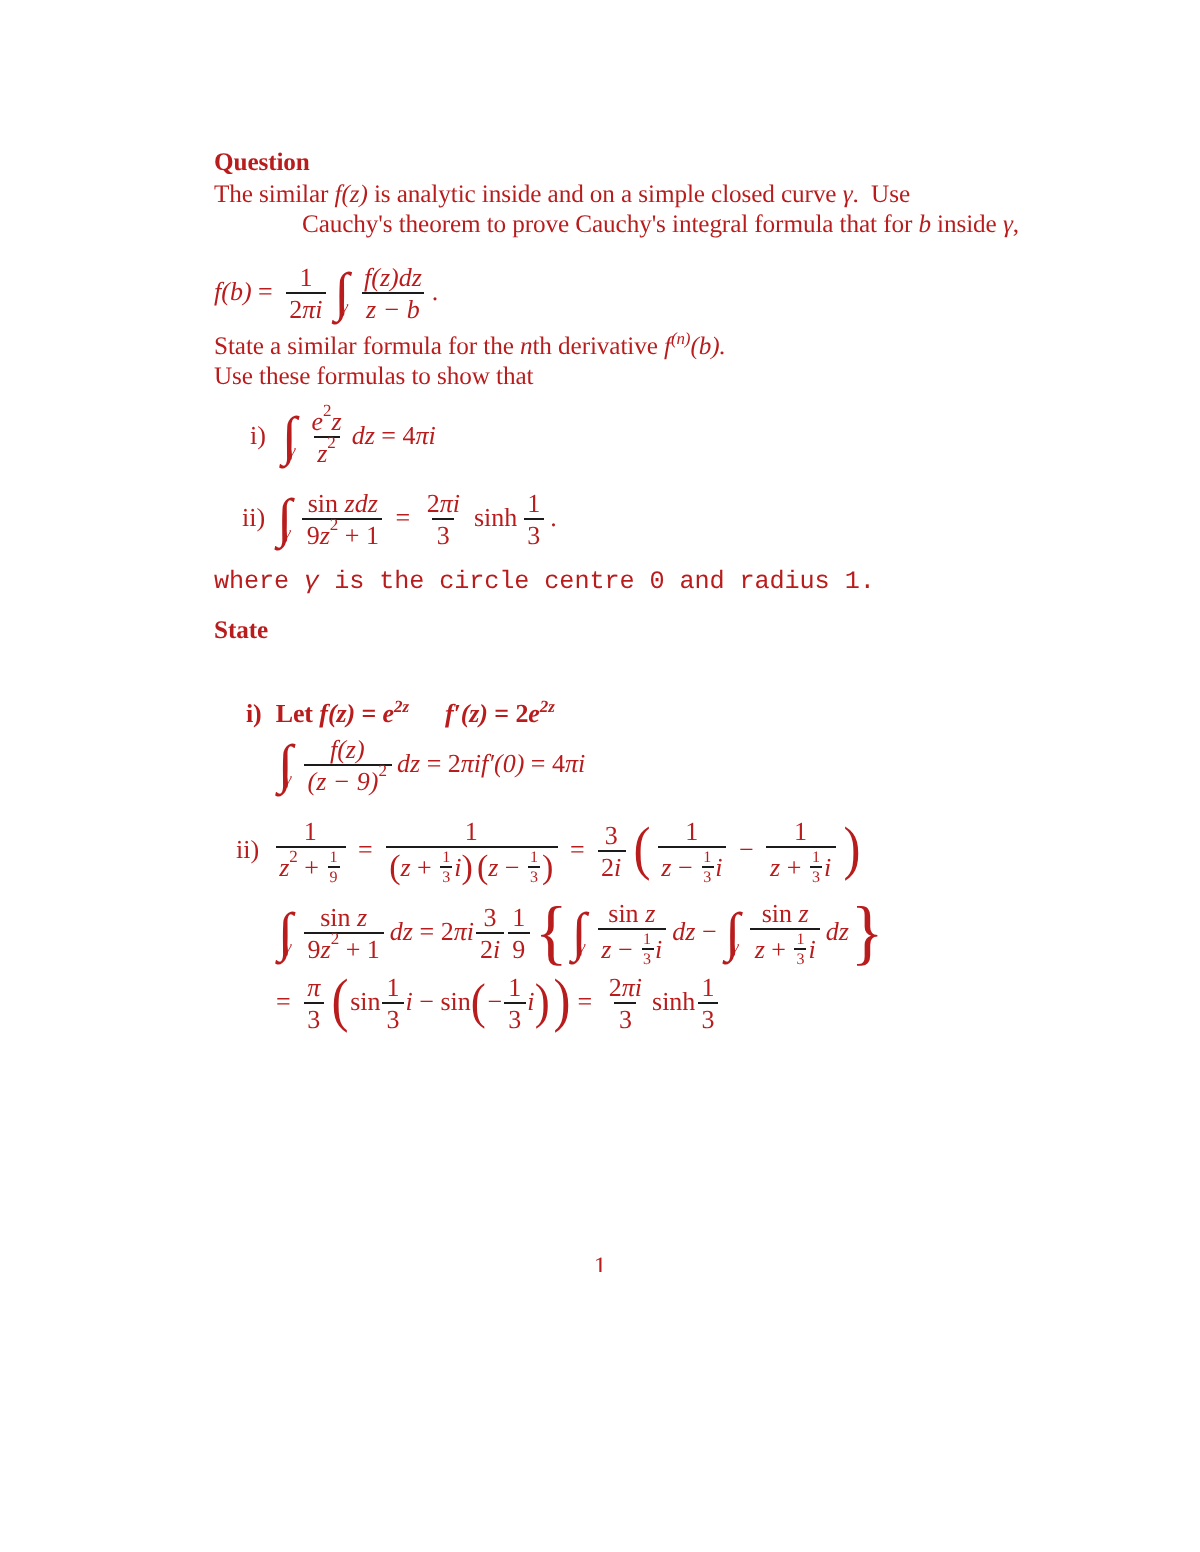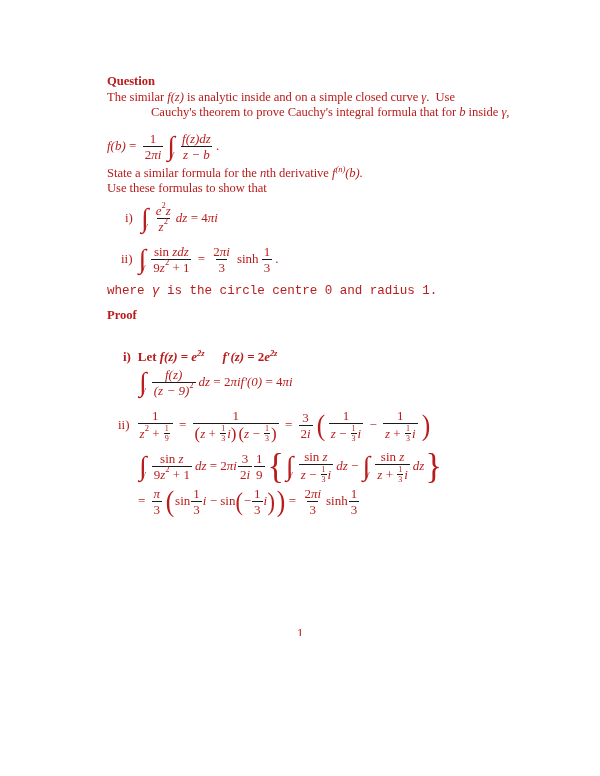--- a/index.html
+++ b/index.html
@@ -91,21 +91,21 @@
     <span style="margin-left:2px;">sinh</span>
     <span class="frac">
       <span class="fn"><span>1</span></span>
       <span class="fd"><span>3</span></span>
     </span>
     <span>.</span>
   </div>
 
   <div class="txt" style="left:107px;top:284px;font-family:Liberation Mono, monospace;"><span>where </span><span class="it">γ</span><span> is the circle centre 0 and radius 1.</span></div>
 
-  <div class="txt b" style="left:107px;top:308px;">Proof</div>
+  <div class="txt b" style="left:107px;top:308px;">State</div>
 
   <div class="txt" style="left:123px;top:349px;font-size:13px;font-weight:bold;"><span class="lab">i)</span><span>Let </span><span class="it">f(z)</span><span> = </span><span class="it">e</span><span class="sp it">2z</span><span class="gap18"></span><span class="it">f′(z)</span><span> = </span><span>2</span><span class="it">e</span><span class="sp it">2z</span></div>
 
   <div class="eq" style="left:138px;top:364px;height:36px;">
     <span class="intwrap">
       <span class="int">∫</span>
       <span class="isub">γ</span>
     </span>
     <span class="frac">
       <span class="fn"><span class="it">f(z)</span></span>

